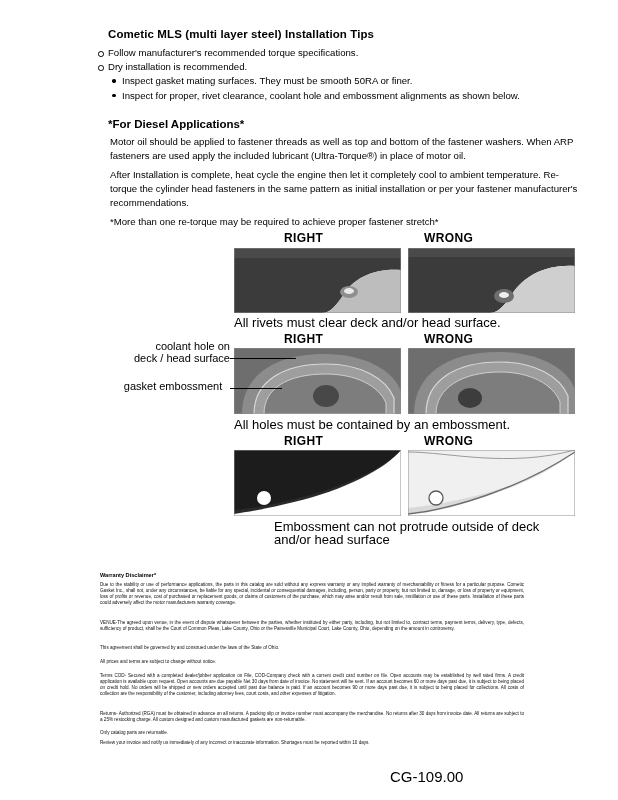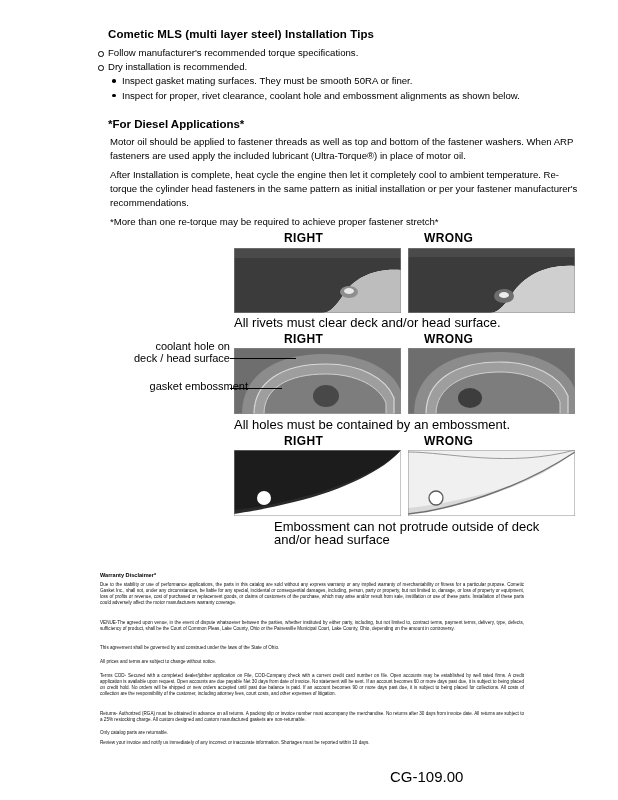--- a/index.html
+++ b/index.html
@@ -141,21 +141,21 @@
       <path d="M28,66 C28,40 54,24 92,24 C122,24 145,36 152,54 L152,66 Z" fill="#7d7d7d" stroke="#cfcfcf" stroke-width="1"></path>
       <ellipse cx="62" cy="50" rx="12" ry="10" fill="#3d3d3d"></ellipse>
       <rect x="0" y="0" width="167" height="66" fill="none" stroke="#8d8d8d" stroke-width="1"></rect>
     </svg>
   </div>
 
   <div class="callout" style="left:110px;top:340px;width:120px;white-space:pre-line;">coolant hole on
 deck / head surface</div>
   <div class="leader" style="left:230px;top:358px;width:66px;"></div>
 
-  <div class="callout" style="left:134px;top:380px;width:114px;">gasket embossment</div>
+  <div class="callout" style="left:116px;top:380px;width:114px;text-align:center;">gasket embossment</div>
   <div class="leader" style="left:230px;top:388px;width:52px;"></div>
 
   <div class="caption" style="left:234px;top:418px;">All holes must be contained by an embossment.</div>
 
   <div class="fig-label" style="left:284px;top:434px;">RIGHT</div>
   <div class="fig-label" style="left:424px;top:434px;">WRONG</div>
 
   <div class="panel" style="left:234px;top:450px;width:167px;height:66px;">
     <svg width="167" height="66" viewBox="0 0 167 66">
       <rect x="0" y="0" width="167" height="66" fill="#fff"></rect>

